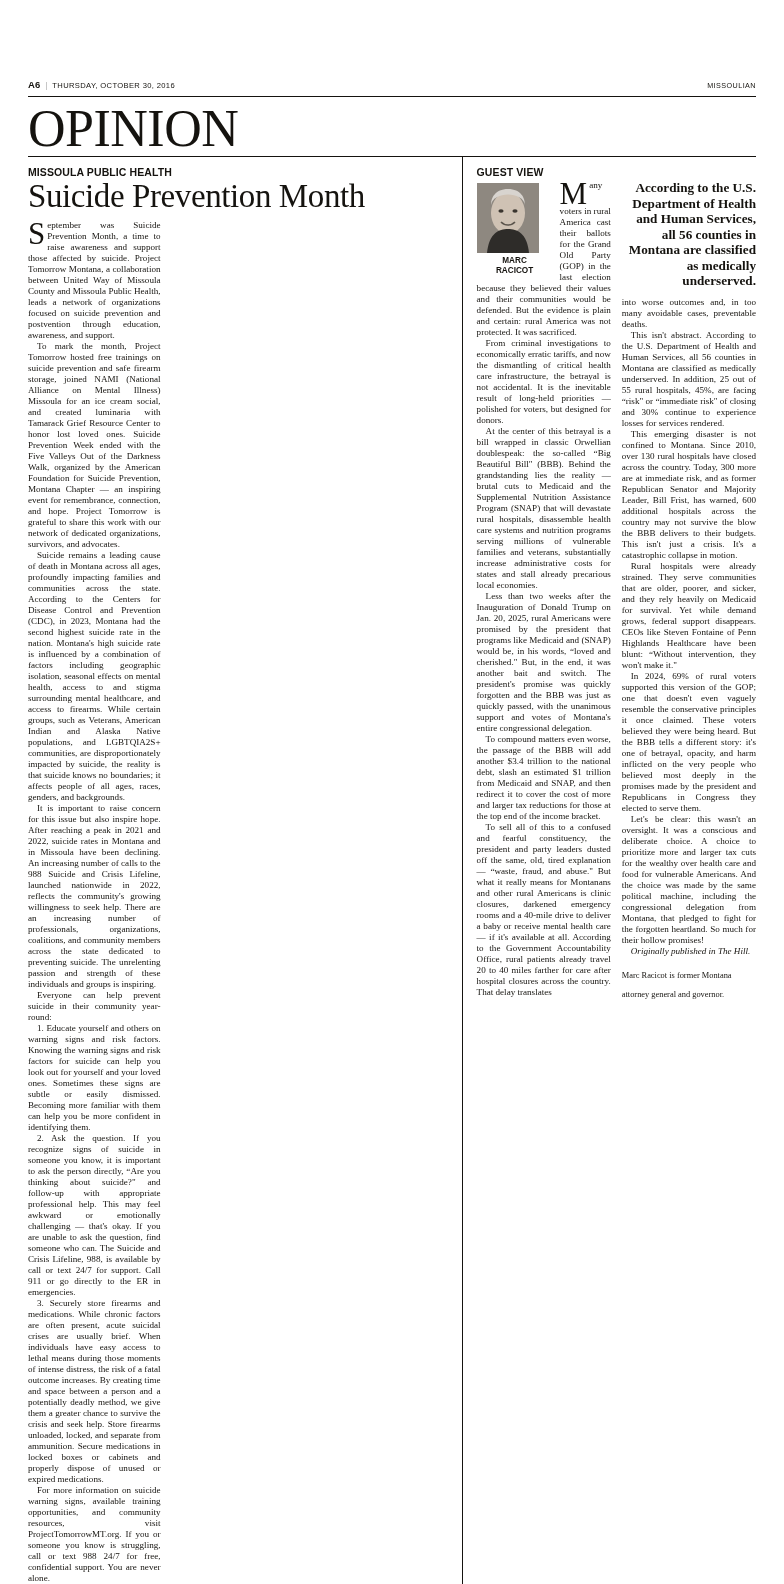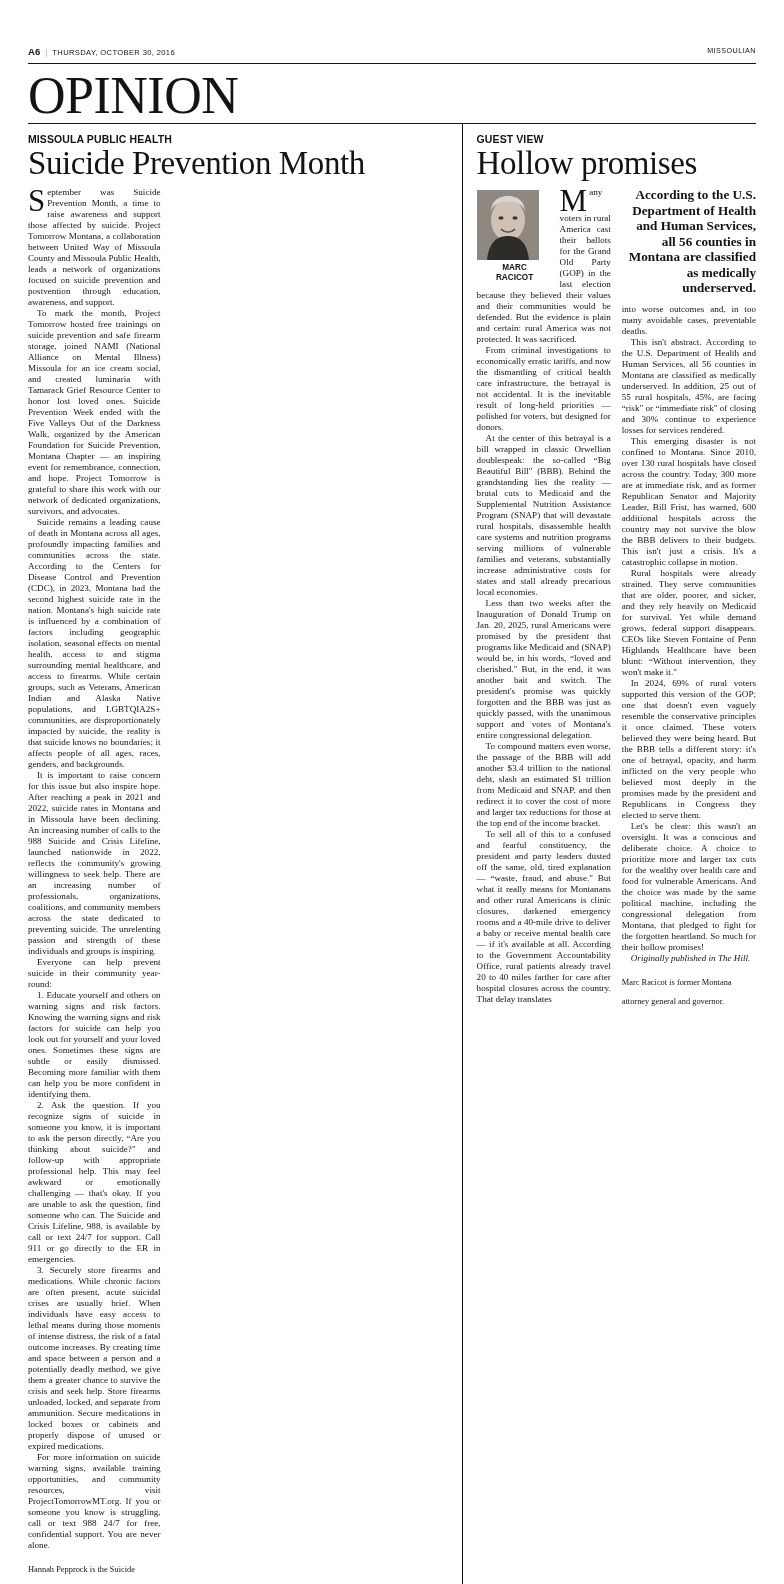--- a/index.html
+++ b/index.html
@@ -5,21 +5,21 @@
   html,body{margin:0;padding:0;background:#ffffff;}
   body{
     width:784px;height:1584px;
     font-family:"Liberation Serif", serif;
     color:#15130f;
     -webkit-font-smoothing:antialiased;
   }
   .page{position:relative;width:784px;height:1584px;box-sizing:border-box;padding:0 28px;}
 
   
-  .folio{display:flex;align-items:flex-start;justify-content:space-between;padding-top:46px;}
+  .folio{display:flex;align-items:flex-end;justify-content:space-between;padding-top:46px;margin-top:33px;}
   .folio-left{display:flex;align-items:baseline;gap:5px;}
   .folio-page{font-family:"Liberation Sans",sans-serif;font-weight:700;font-size:9.5px;letter-spacing:.2px;}
   .folio-sep{font-size:9px;color:#8a8a8a;}
   .folio-date{font-family:"Liberation Sans",sans-serif;font-weight:400;font-size:7.6px;letter-spacing:.35px;}
   .folio-right{font-family:"Liberation Sans",sans-serif;font-weight:400;font-size:7.2px;letter-spacing:.45px;}
 
   .rule-hair{border-top:1px solid #15130f;margin-top:6px;}
   .rule-thin{border-top:1px solid #15130f;}
 
   
@@ -93,21 +93,20 @@
         <p class="body">3. Securely store firearms and medications. While chronic factors are often present, acute suicidal crises are usually brief. When individuals have easy access to lethal means during those moments of intense distress, the risk of a fatal outcome increases. By creating time and space between a person and a potentially deadly method, we give them a greater chance to survive the crisis and seek help. Store firearms unloaded, locked, and separate from ammunition. Secure medications in locked boxes or cabinets and properly dispose of unused or expired medications.</p>
         <p class="body">For more information on suicide warning signs, available training opportunities, and community resources, visit ProjectTomorrowMT.org. If you or someone you know is struggling, call or text 988 24/7 for free, confidential support. You are never alone.</p>
         <p class="tag">Hannah Pepprock is the Suicide Prevention Coordinator at Missoula Public Health.</p>
       </div>
     </div>
 
     <div class="vdiv"></div>
 
     <div class="right-pack">
       <div class="kicker">GUEST VIEW</div>
-      <h1 class="headline hl-2">Hollow promises</h1>
 
       <div class="cols-2">
 
         <p class="body first dropcap">
           <span style="float:left;width:76px;margin:3px 7px 2px 0;">
             <span class="ph" style="display:block;width:62px;height:70px;overflow:hidden;background:#cfcac3;">
               <svg width="62" height="70" viewBox="0 0 62 70">
                 <rect width="62" height="70" fill="#8e8880"></rect>
                 <ellipse cx="31" cy="30" rx="17" ry="21" fill="#cfc2b4"></ellipse>
                 <path d="M10 70 C12 50 22 46 31 46 C40 46 50 50 52 70 Z" fill="#2e2c29"></path>

